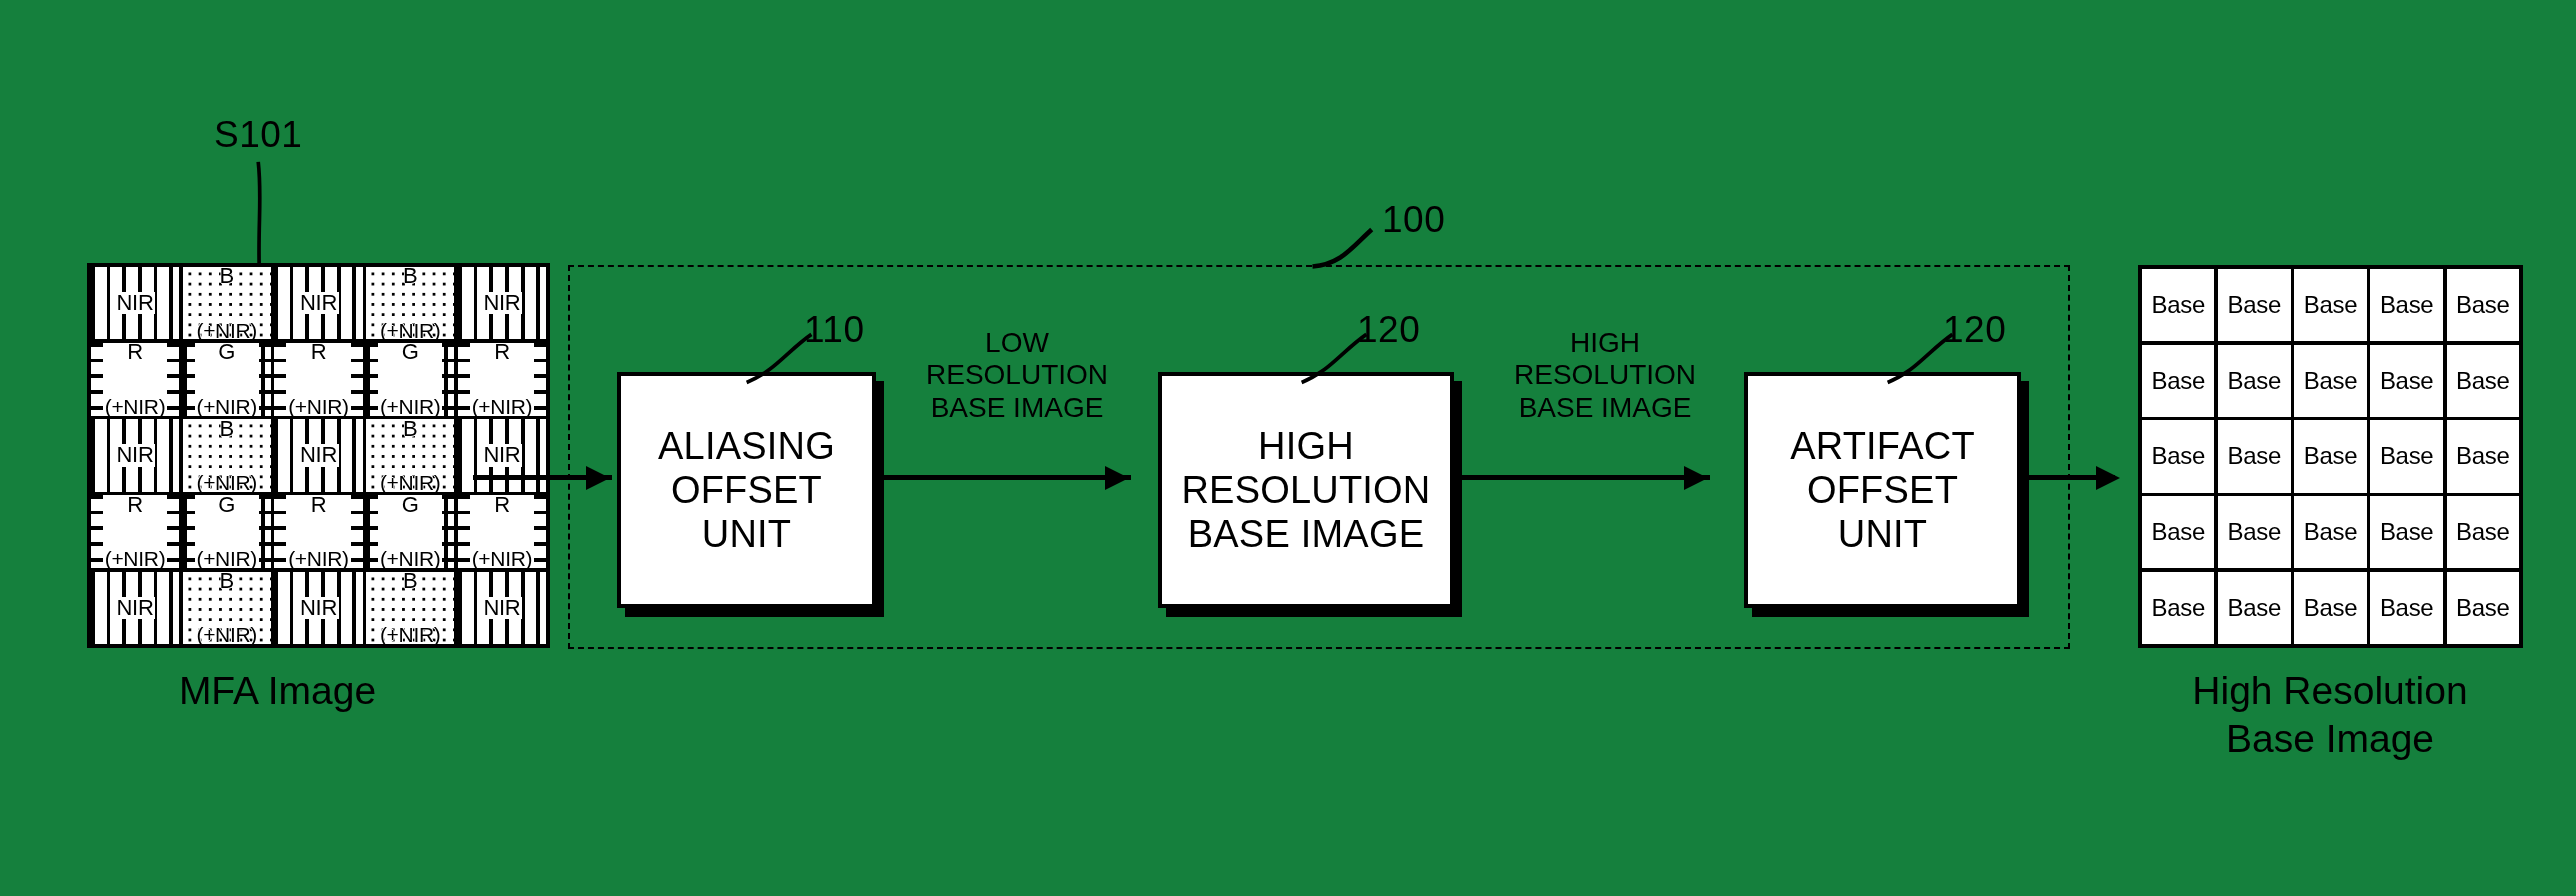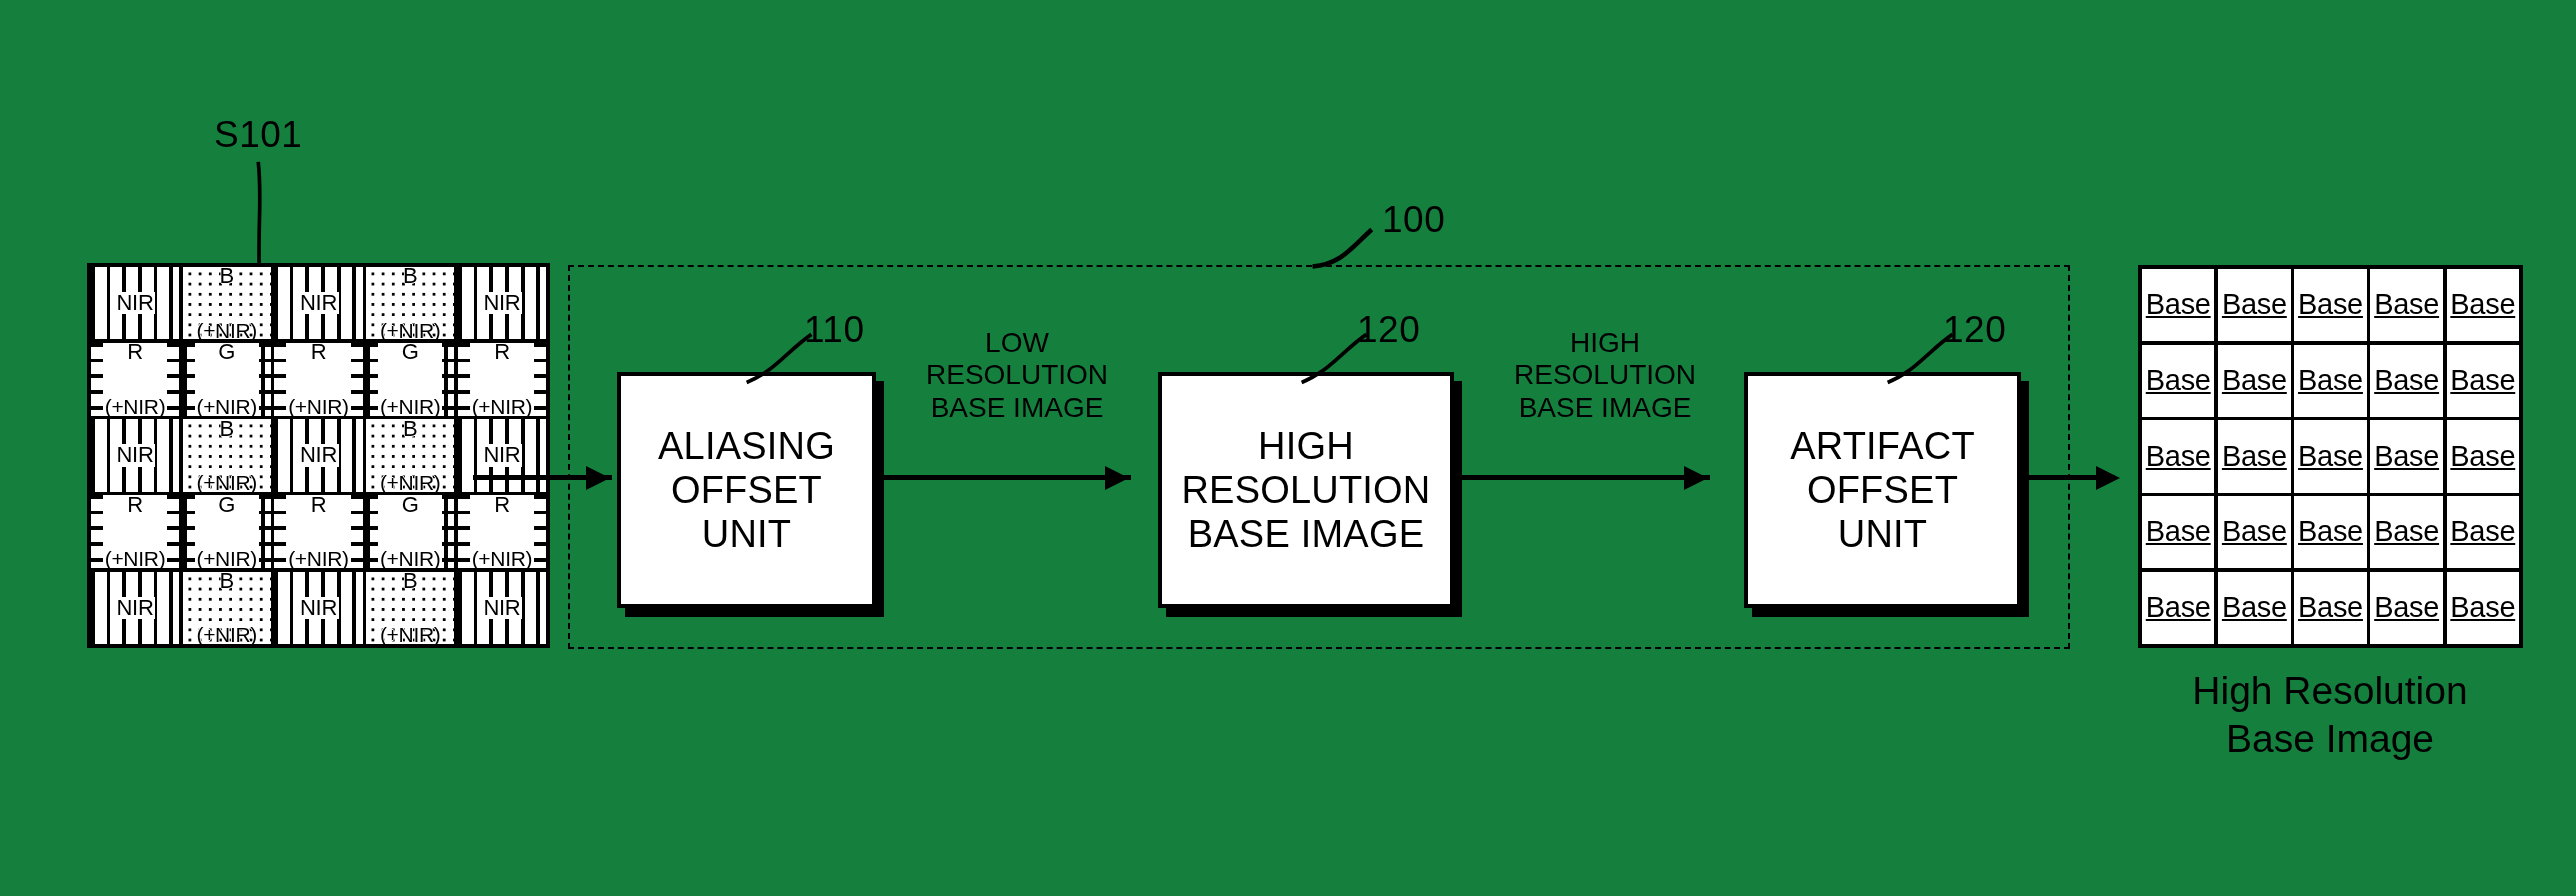--- a/index.html
+++ b/index.html
@@ -153,21 +153,21 @@
   .cell.pat-dots .lbl {
     background: #fff;
     padding: 0 1.8px;
   }
   .cell.pat-dots .lbl { background: transparent; }
   .cell.pat-dots .lbl span, .cell.pat-dots .lbl { text-shadow:
      0.9px 0 0 #fff, -0.9px 0 0 #fff, 0 0.9px 0 #fff, 0 -0.9px 0 #fff; }
 
   
   .pat-plain .hatch { background: #fff; }
-  .cell.pat-plain { font-size: 29px; text-decoration: underline; }
+  .cell.pat-plain { font-size: 24px; }
 </style>
 </head>
 <body>
 
 <div id="stage">
 
   <div class="abs ref-num" style="left:214px; top:116px;">S101</div>
   <svg class="abs leader" style="left:166px; top:148px;" width="166" height="120" viewBox="0 0 180 130">
     <path d="M 100 15 C 104 50, 100 80, 101 126" stroke="#000" stroke-width="4" fill="none"></path>
   </svg>
@@ -270,20 +270,21 @@
         <div class="hatch"></div>
         <div class="lbl">B<span class="sub">(+NIR)</span></div>
       </div>
       <div class="cell pat-vert">
         <div class="hatch"></div>
         <div class="lbl">NIR</div>
       </div>
     </div>
 
   <div class="abs caption" style="left:0px; top:667px; width:555px;">
+    <div>MFA Image</div>
   </div>
 
   <div class="abs" id="system-boundary" style="left:568px; top:265px; width:1502px; height:384px;"></div>
 
   <div class="abs ref-num" style="left:1382px; top:201px;">100</div>
   <svg class="abs leader" style="left:1294px; top:222px;" width="148" height="65" viewBox="0 0 160 70">
     <path d="M 20 48 C 50 46, 62 28, 84 8" stroke="#000" stroke-width="5" fill="none"></path>
   </svg>
 
   <div class="abs arrow-line" style="left:473px; top:475px; width:139px;"></div>

